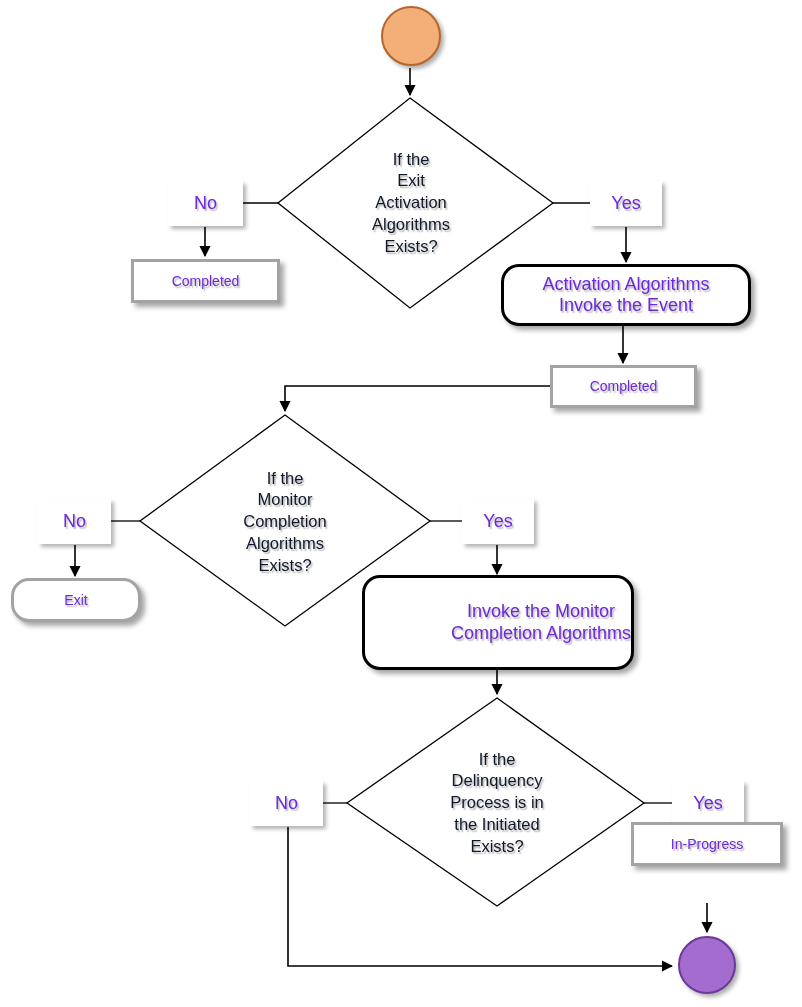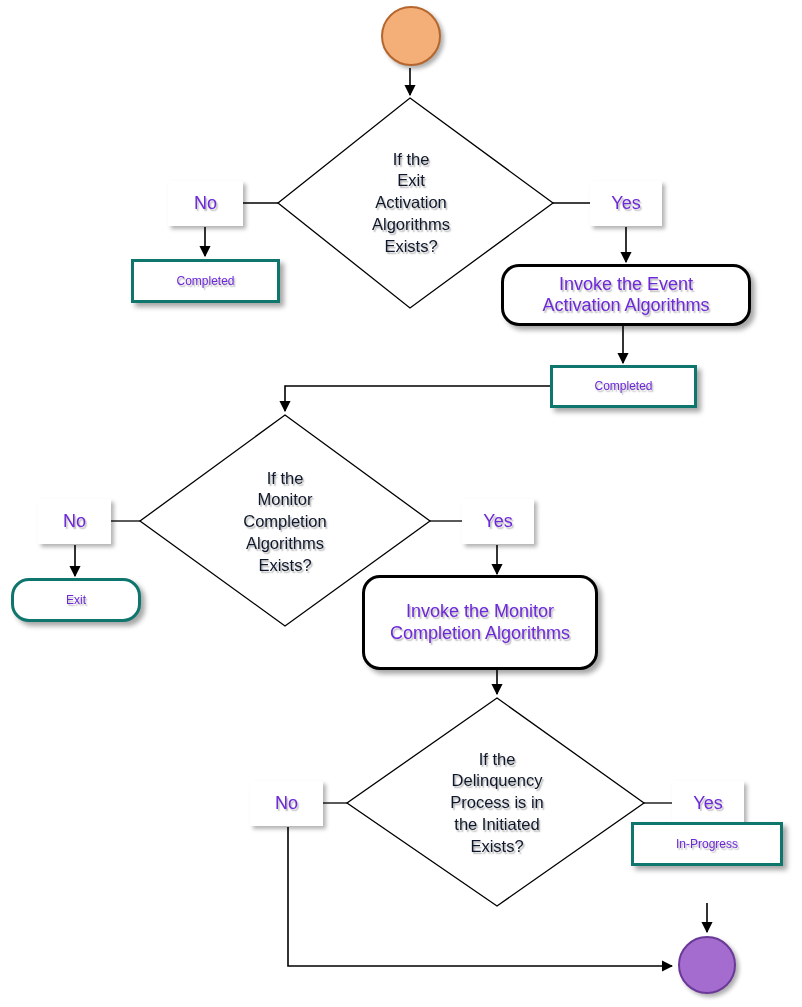--- a/index.html
+++ b/index.html
@@ -63,22 +63,22 @@
   
   .label-box {
     background: #ffffff;
     border: none;
     font-size: 18px;
     box-shadow: 3px 3px 4px rgba(0,0,0,0.30);
   }
   
   .state-box {
     background: #ffffff;
-    border: 3px solid #0f766e;
-    font-size: 12px;
+    border: 3px solid #a3a3a3;
+    font-size: 14px;
     box-shadow: 4px 4px 5px rgba(0,0,0,0.35);
   }
   .state-box .inner {
     text-shadow: 1.5px 1.5px 1.5px rgba(0,0,0,0.28);
   }
   
   .process-box {
     background: #ffffff;
     border: 3px solid #000000;
     border-radius: 18px;
@@ -167,22 +167,22 @@
   <div class="node state-box" style="left:131px; top:259px; width:149px; height:44px;">
     <span class="inner">Completed</span>
   </div>
 
   <div class="node label-box" style="left:590px; top:181px; width:72px; height:45px;">
     <span class="lbl-shadowtext">Yes</span>
   </div>
 
   <div class="node process-box" style="left:501px; top:264px; width:250px; height:62px;">
     <div class="inner">
+      <div>Activation Algorithms</div>
       <div>Invoke the Event</div>
-      <div>Activation Algorithms</div>
     </div>
   </div>
 
   <div class="node state-box" style="left:550px; top:365px; width:147px; height:43px;">
     <span class="inner">Completed</span>
   </div>
 
   <div class="diamond-text" style="left:205px; top:447px; width:160px; height:150px;">
     <div>
       <div>If the</div>
@@ -198,21 +198,21 @@
   </div>
 
   <div class="node state-box" style="left:11px; top:578px; width:130px; height:44px;border-radius:18px;">
     <span class="inner">Exit</span>
   </div>
 
   <div class="node label-box" style="left:462px; top:499px; width:72px; height:45px;">
     <span class="lbl-shadowtext">Yes</span>
   </div>
 
-  <div class="node process-box" style="left:362px; top:575px; width:236px; height:95px;">
+  <div class="node process-box" style="left:362px; top:575px; width:272px; height:95px;justify-content:flex-end;">
     <div class="inner">
       <div>Invoke the Monitor</div>
       <div>Completion Algorithms</div>
     </div>
   </div>
 
   <div class="diamond-text" style="left:413px; top:730px; width:168px; height:146px;">
     <div>
       <div>If the</div>
       <div>Delinquency</div>

